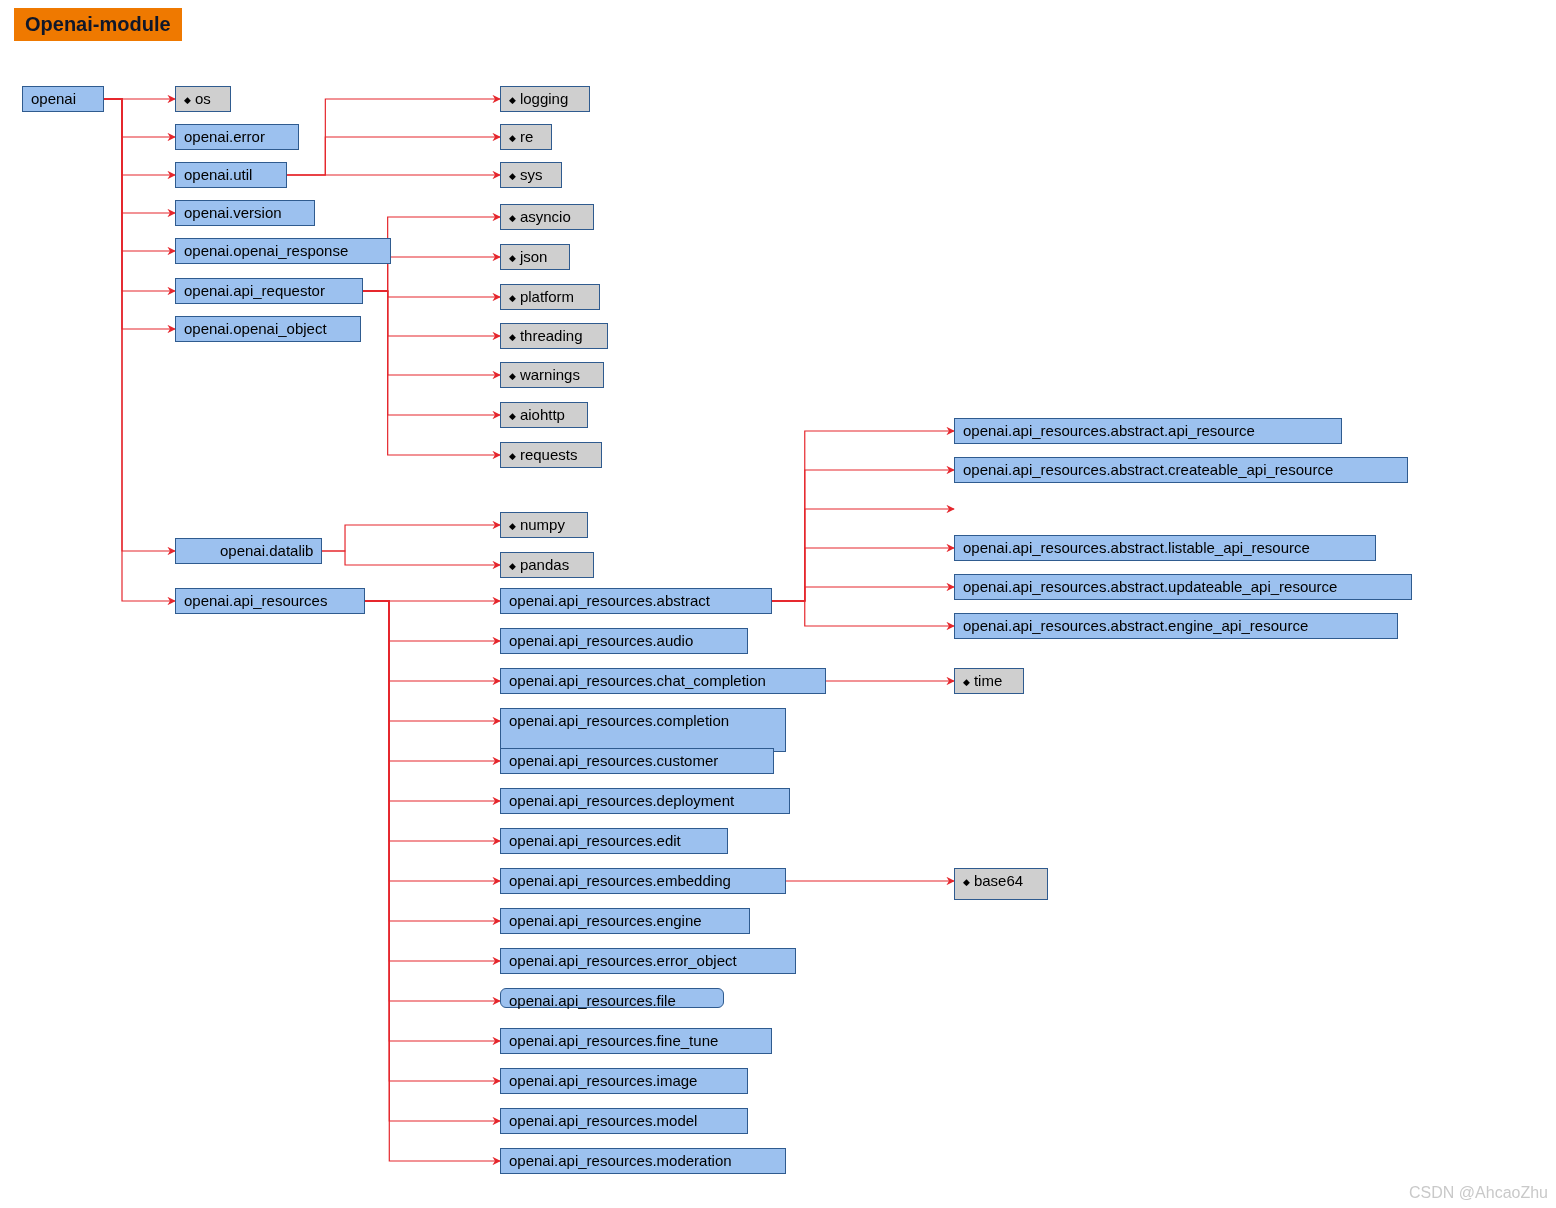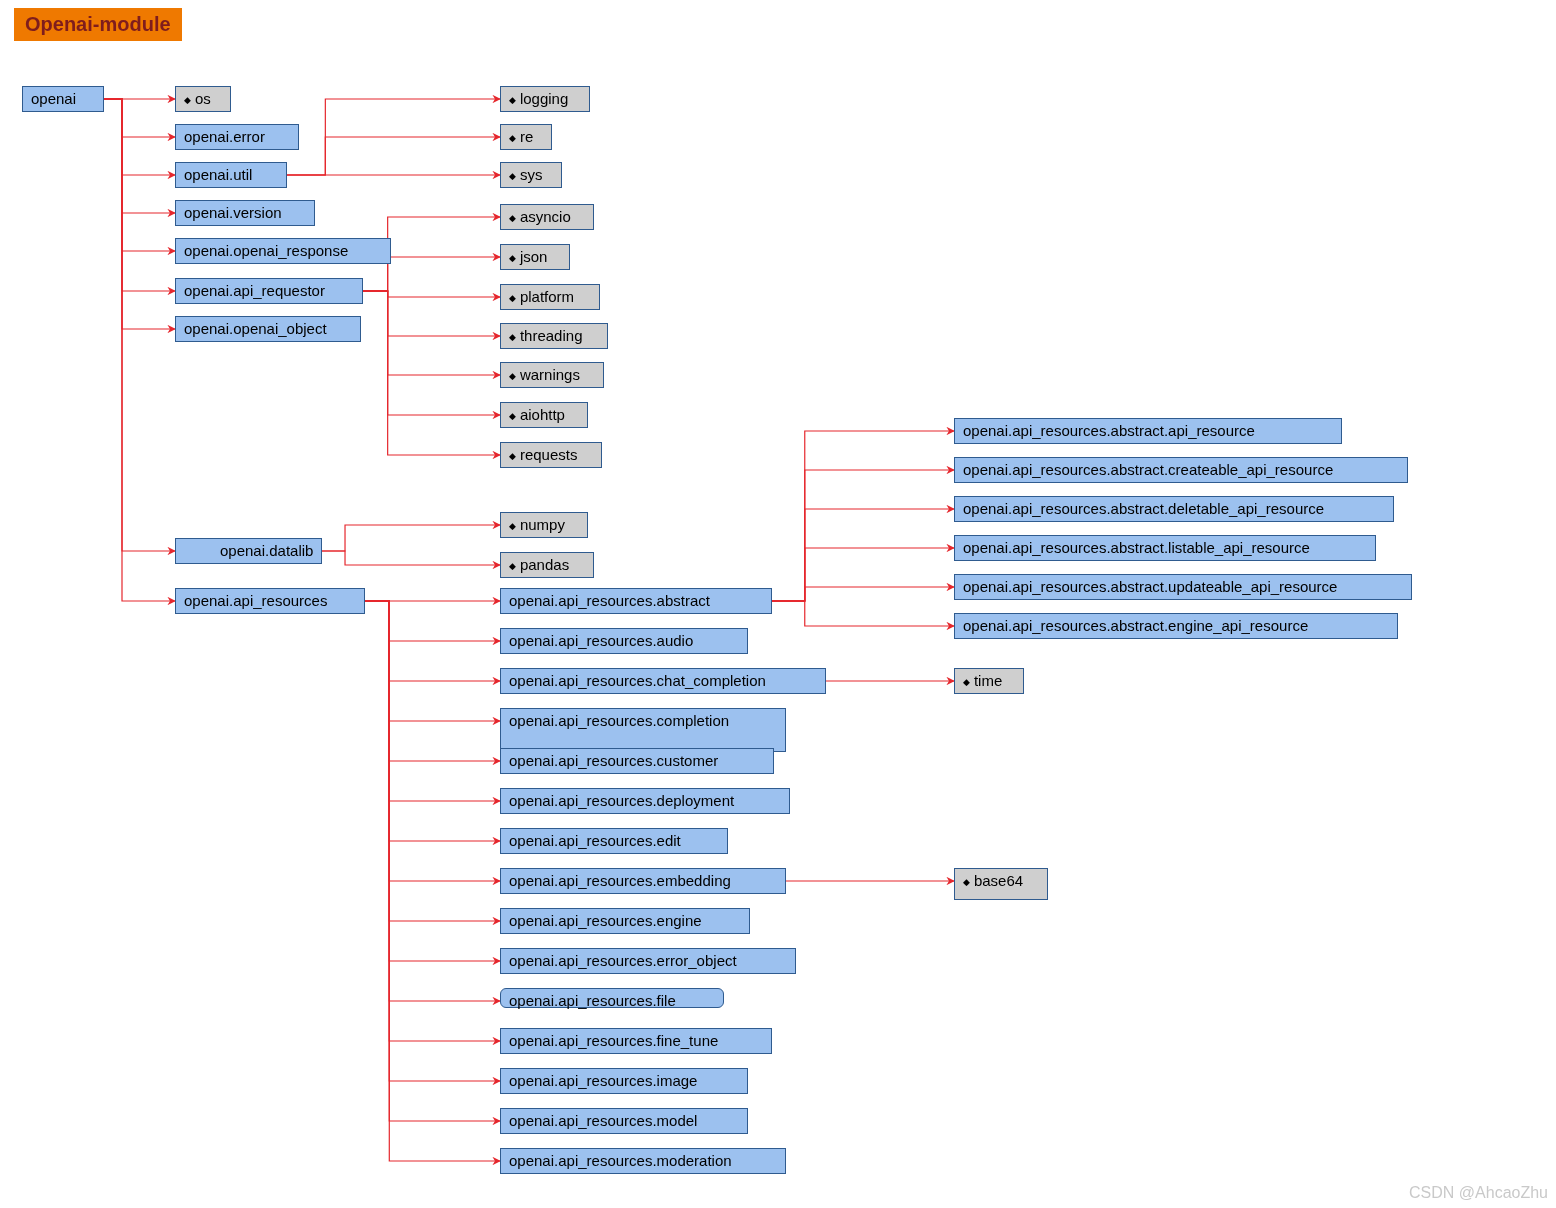--- a/index.html
+++ b/index.html
@@ -1,18 +1,18 @@
 <!DOCTYPE html>
 <html><head>
 <meta charset="utf-8">
 <style>
   html,body{margin:0;padding:0;background:#fff;font-family:Arial,Helvetica,sans-serif;font-size:14px;color:#000;}
   #stage{position:relative;width:1556px;height:1208px;}
   .title{position:absolute;left:14px;top:8px;background:#ef7900;border:1px solid #ef7900;
-         font-weight:700;font-size:20px;padding:4px 10px;color:#7f1d1d;}
+         font-weight:700;font-size:20px;padding:4px 10px;color:#0f172a;}
   .node{position:absolute;border:1px solid #2f5b8f;padding:3px 8px 3px 8px;line-height:18px;
         font-size:15px;white-space:nowrap;box-sizing:border-box;}
   .blue{background:#9cc1ef;}
   .grey{background:#cfcfcf;}
   .bullet::before{content:"\25C6";font-size:9px;position:relative;top:-1px;margin-right:4px;color:#000;}
   svg.edges{position:absolute;left:0;top:0;width:1556px;height:1208px;pointer-events:none;}
   .watermark{position:absolute;right:8px;bottom:6px;font-size:16px;color:#c9c9c9;}
 </style>
 </head>
 <body>
@@ -107,17 +107,16 @@
     <div class="node blue" style="left: 500px; top: 948px; min-width: 296px; height: 26px;"><span>openai.api_resources.error_object</span></div>
     <div class="node blue" style="left: 500px; top: 988px; min-width: 224px; height: 20px; border-radius: 6px;"><span>openai.api_resources.file</span></div>
     <div class="node blue" style="left: 500px; top: 1028px; min-width: 272px; height: 26px;"><span>openai.api_resources.fine_tune</span></div>
     <div class="node blue" style="left: 500px; top: 1068px; min-width: 248px; height: 26px;"><span>openai.api_resources.image</span></div>
     <div class="node blue" style="left: 500px; top: 1108px; min-width: 248px; height: 26px;"><span>openai.api_resources.model</span></div>
     <div class="node blue" style="left: 500px; top: 1148px; min-width: 286px; height: 26px;"><span>openai.api_resources.moderation</span></div>
     <div class="node grey bullet" style="left: 954px; top: 668px; min-width: 70px; height: 26px;"><span>time</span></div>
     <div class="node grey bullet" style="left: 954px; top: 868px; min-width: 94px; height: 32px;"><span>base64</span></div>
     <div class="node blue" style="left: 954px; top: 418px; min-width: 388px; height: 26px;"><span>openai.api_resources.abstract.api_resource</span></div>
     <div class="node blue" style="left: 954px; top: 457px; min-width: 454px; height: 26px;"><span>openai.api_resources.abstract.createable_api_resource</span></div>
-    <div class="node blue" style="left: 954px; top: 496px; min-width: 440px; height: 26px;"><span>openai.api_resources.abstract.deletable_api_resource</span></div>
     <div class="node blue" style="left: 954px; top: 535px; min-width: 422px; height: 26px;"><span>openai.api_resources.abstract.listable_api_resource</span></div>
     <div class="node blue" style="left: 954px; top: 574px; min-width: 458px; height: 26px;"><span>openai.api_resources.abstract.updateable_api_resource</span></div>
     <div class="node blue" style="left: 954px; top: 613px; min-width: 444px; height: 26px;"><span>openai.api_resources.abstract.engine_api_resource</span></div>
   </div>
 
 </body></html>

